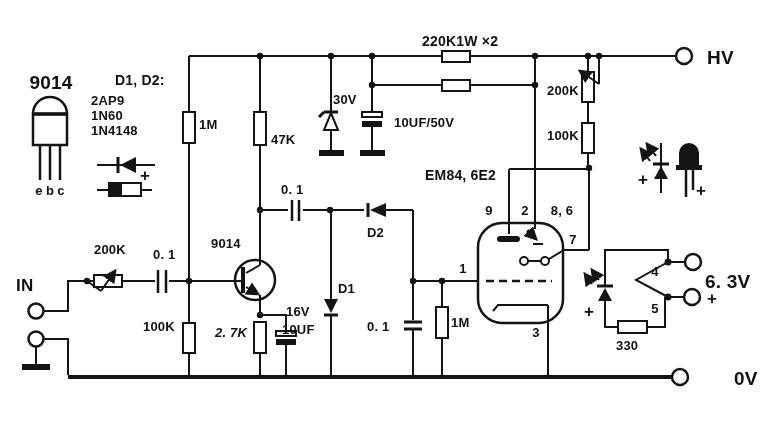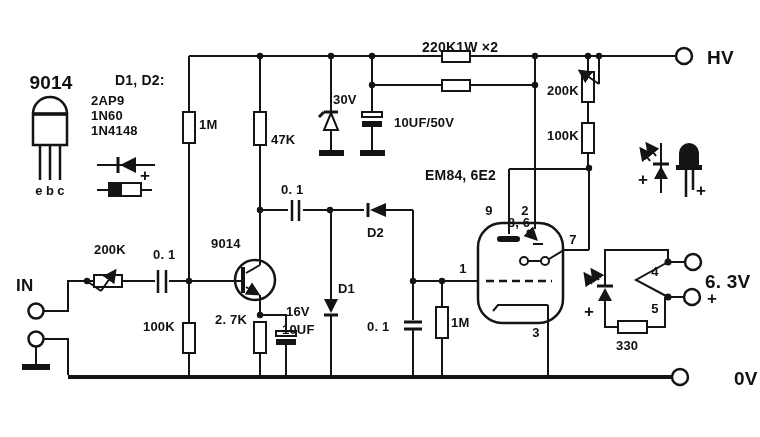--- a/index.html
+++ b/index.html
@@ -266,40 +266,40 @@
   <div class="lbl fs14" style="left:91px;top:73px;padding-left:24px;">D1, D2:</div>
   <div class="lbl" style="left:91px;top:94px;">2AP9</div>
   <div class="lbl" style="left:91px;top:109px;">1N60</div>
   <div class="lbl" style="left:91px;top:124px;">1N4148</div>
   <div class="lbl plus" style="left:140px;top:167px;">+</div>
 
   <div class="lbl" style="left:199px;top:118px;">1M</div>
   <div class="lbl" style="left:271px;top:121px;margin-top:12px;">47K</div>
   <div class="lbl" style="left:333px;top:93px;">30V</div>
   <div class="lbl" style="left:394px;top:116px;">10UF/50V</div>
-  <div class="lbl fs14" style="left:422px;top:40px;text-align:right;">220K1W ×2</div>
+  <div class="lbl fs14" style="left:422px;top:34px;text-align:right;">220K1W ×2</div>
 
   <div class="lbl fs15" style="left:707px;top:48px;">HV</div>
   <div class="lbl" style="left:547px;top:84px;">200K</div>
   <div class="lbl" style="left:547px;top:129px;">100K</div>
 
   <div class="lbl fs14" style="left:425px;top:168px;">EM84, 6E2</div>
   <div class="lbl c" style="left:482px;top:204px;width:14px;">9</div>
   <div class="lbl c" style="left:518px;top:204px;width:14px;">2</div>
-  <div class="lbl c" style="left:505px;top:204px;width:28px;margin-top:12px;">8, 6</div>
+  <div class="lbl c" style="left:548px;top:204px;width:28px;">8, 6</div>
   <div class="lbl c" style="left:566px;top:233px;width:14px;">7</div>
   <div class="lbl c" style="left:456px;top:262px;width:14px;">1</div>
   <div class="lbl c" style="left:529px;top:326px;width:14px;">3</div>
 
   <div class="lbl fs17" style="left:16px;top:277px;">IN</div>
   <div class="lbl" style="left:94px;top:243px;">200K</div>
   <div class="lbl" style="left:153px;top:248px;">0. 1</div>
   <div class="lbl" style="left:143px;top:320px;">100K</div>
   <div class="lbl" style="left:211px;top:237px;">9014</div>
-  <div class="lbl" style="left:215px;top:313px;">2. 7K</div>
+  <div class="lbl" style="left:215px;top:326px;font-style:italic;">2. 7K</div>
   <div class="lbl" style="left:282px;top:291px;margin-top:32px;">10UF</div>
   <div class="lbl" style="left:286px;top:305px;">16V</div>
 
   <div class="lbl" style="left:281px;top:183px;">0. 1</div>
   <div class="lbl" style="left:367px;top:226px;">D2</div>
   <div class="lbl" style="left:338px;top:282px;">D1</div>
   <div class="lbl" style="left:367px;top:320px;">0. 1</div>
   <div class="lbl" style="left:451px;top:316px;">1M</div>
 
   <div class="lbl plus" style="left:584px;top:303px;">+</div>

